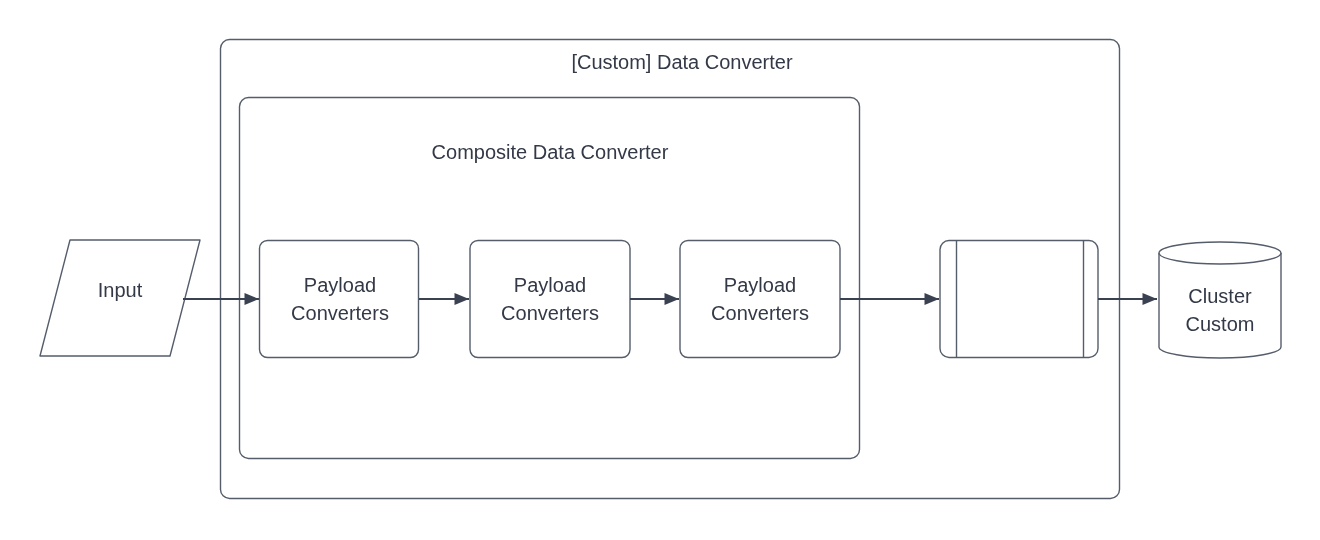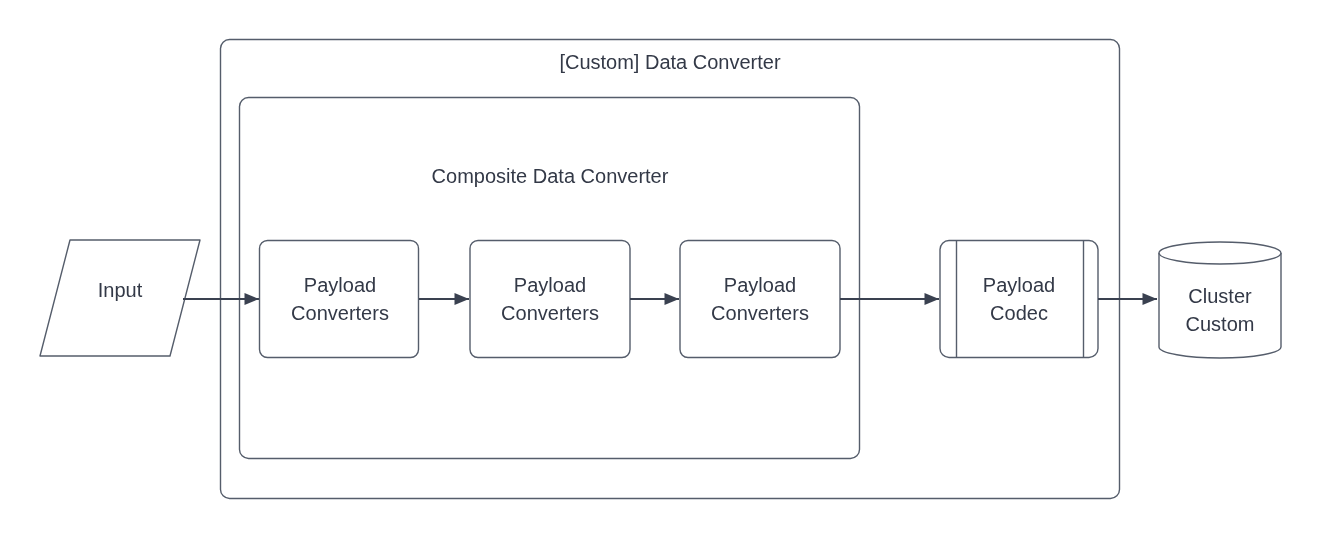--- a/index.html
+++ b/index.html
@@ -72,29 +72,28 @@
     <rect x="940" y="240.5" width="158" height="117" rx="9" fill="#ffffff" stroke="#555d6b" stroke-width="1.4"></rect>
     <line x1="956.5" y1="240.5" x2="956.5" y2="357.5" stroke="#555d6b" stroke-width="1.4"></line>
     <line x1="1083.5" y1="240.5" x2="1083.5" y2="357.5" stroke="#555d6b" stroke-width="1.4"></line>
 
     <path d="M1098,299 H1157" stroke="#3a4150" stroke-width="2" fill="none" marker-end="url(#arrowhead)"></path>
 
     <path d="M1159,253 V347 A61,11 0 0 0 1281,347 V253" fill="#ffffff" stroke="#555d6b" stroke-width="1.4"></path>
     <ellipse cx="1220" cy="253" rx="61" ry="11" fill="#ffffff" stroke="#555d6b" stroke-width="1.4"></ellipse>
   </svg>
 
-  <div class="title" style="left:220px; top:50px; width:900px;">[Custom] Data Converter</div>
+  <div class="title" style="left:220px; top:50px; width:900px;padding-left:12px;">[Custom] Data Converter</div>
 
-  <div class="title" style="left:240px; top:140px; width:620px;margin-top:24px;">Composite Data Converter</div>
+  <div class="title" style="left:240px; top:140px; width:620px;">Composite Data Converter</div>
 
   <div class="label" style="left:40px; top:240px; width:160px; height:100px;">Input</div>
 
   <div class="label" style="left:280px; top:240px; width:120px; height:117px;">Payload Converters</div>
 
   <div class="label" style="left:490px; top:240px; width:120px; height:117px;">Payload Converters</div>
 
   <div class="label" style="left:700px; top:240px; width:120px; height:117px;">Payload Converters</div>
 
-  <div class="label" style="left:969px; top:240px; width:100px; height:117px;">Payload Codec</div>
 
   <div class="label" style="left:1170px; top:262px; width:100px; height:96px;">Cluster Custom</div>
 
 </div>
 
 </body></html>

